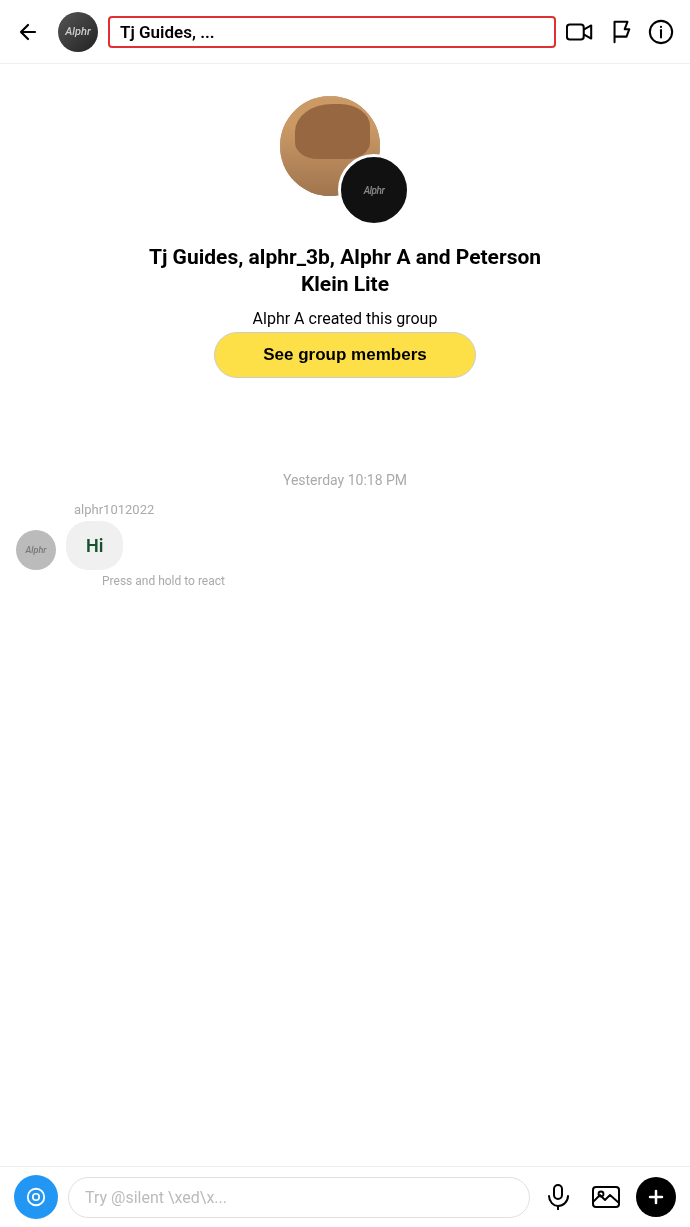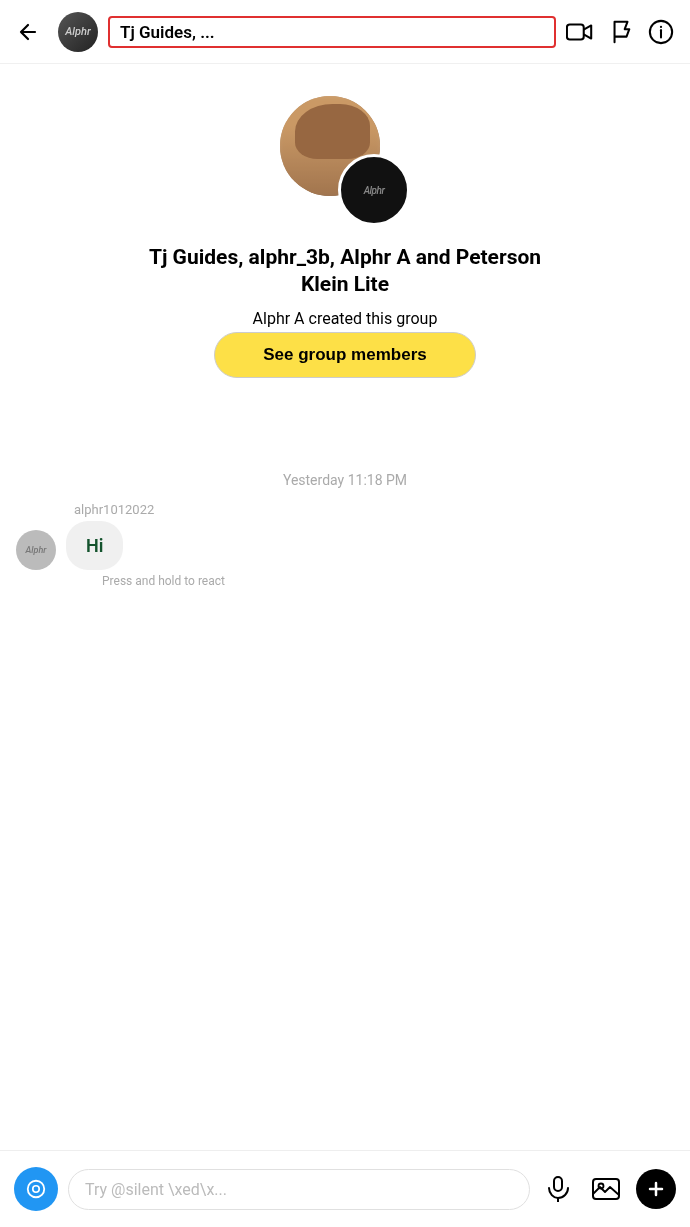--- a/index.html
+++ b/index.html
@@ -312,21 +312,21 @@
       font-weight: 600;
     }
 
     
     .input-bar {
       position: fixed;
       bottom: 0;
       left: 0;
       width: 690px;
       background: #fff;
-      padding: 16px 14px;
+      padding: 8px 14px;
       display: flex;
       align-items: center;
       gap: 10px;
       border-top: 1px solid #eee;
     }
 
     .camera-btn {
       width: 44px;
       height: 44px;
       border-radius: 50%;
@@ -446,21 +446,21 @@
     </div>
   </div>
 
   <div class="profile-name">Tj Guides, alphr_3b, Alphr A and Peterson Klein Lite</div>
   <div class="profile-sub1">Alphr A created this group</div>
 
   <button class="see-group-btn">See group members</button>
 </div>
 
 <div class="chat-area">
-  <div class="timestamp-center">Yesterday  11:18 PM</div>
+  <div class="timestamp-center">Yesterday  10:18 PM</div>
 
   <div class="message-sender-label">alphr1012022</div>
 
   <div class="message-row">
     <div class="message-avatar">
       <span class="message-avatar-text">Alphr</span>
     </div>
     <div class="message-bubble">Hi</div>
   </div>
 

